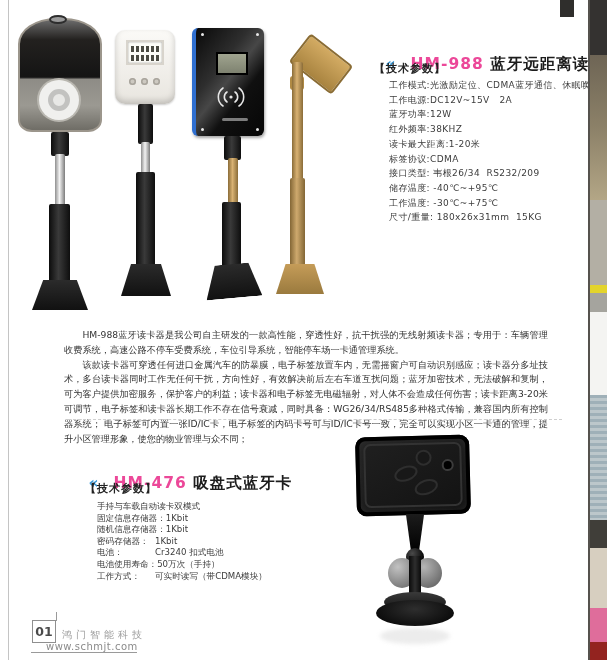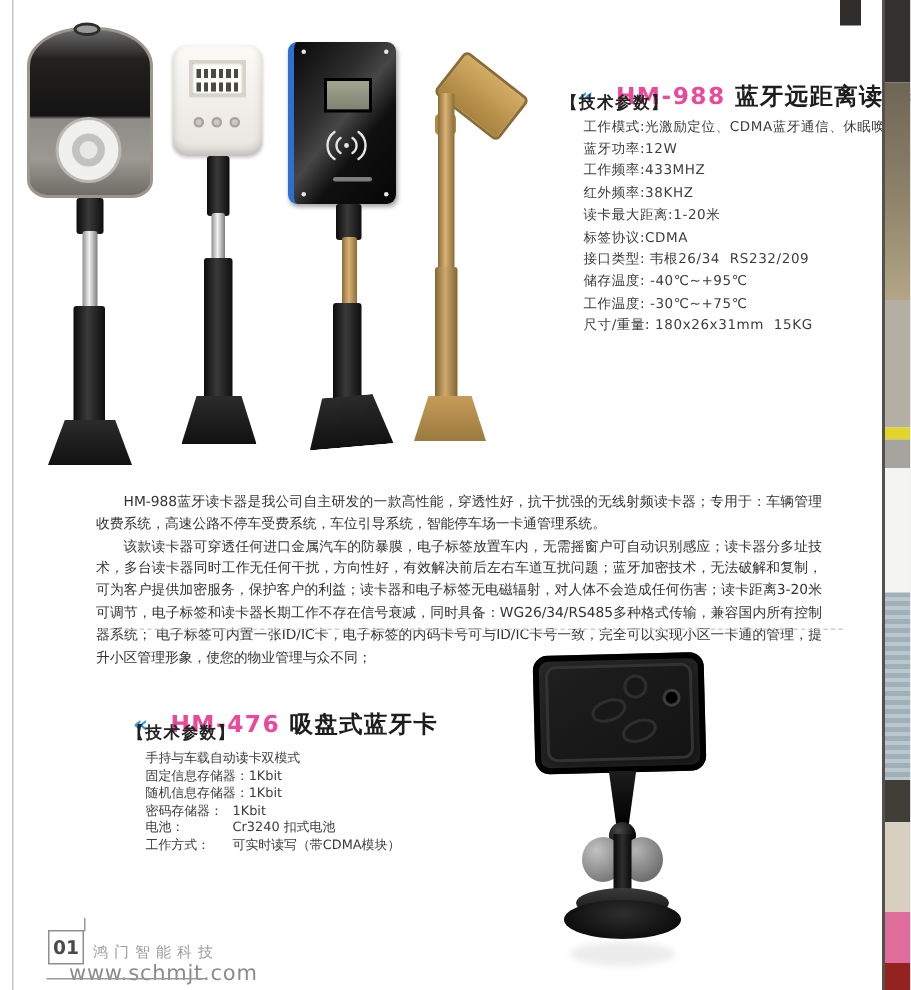--- a/index.html
+++ b/index.html
@@ -20,21 +20,21 @@
 
   
   .spec2-row { display:flex; font-size:8.6px; color:#3c3c3c; line-height:11.6px; white-space:pre; }
   .spec2-row .lab { min-width:58px; }
 
   
   .pg-box { position:absolute; left:32px; top:620px; width:24px; height:23px; border:1px solid #8f8f8f;
             font-size:12.5px; font-weight:bold; color:#4a4a4a; text-align:center; line-height:22px; background:#fff; }
   .pg-tick { position:absolute; left:56px; top:612px; width:1px; height:9px; background:#9a9a9a; }
   .company { position:absolute; left:62px; top:628px; font-size:10px; color:#9d9d9d; letter-spacing:4px; }
-  .website { position:absolute; left:46px; top:641px; font-size:14px; color:#8a8a8a; letter-spacing:0.5px; }
+  .website { position:absolute; left:46px; top:641px; font-size:10px; color:#8a8a8a; letter-spacing:0.5px; }
   .foot-rule { position:absolute; left:31px; top:652px; width:106px; height:1px; background:#9a9a9a; }
 
   
   .left-line { position:absolute; left:8px; top:0; width:1px; height:660px; background:#c4c4c4; }
   .corner-dark { position:absolute; left:560px; top:0; width:14px; height:17px; background:#2f2e2c; }
   .right-strip { position:absolute; left:588px; top:0; width:19px; height:660px; border-left:2px solid #55524e; }
   .seg { width:100%; }
 
   
   .photos { position:absolute; left:10px; top:8px; width:350px; height:312px; }
@@ -168,22 +168,22 @@
     </div>
   </div>
 
   <div class="title-row" style="left:360px;top:36px">
     <span class="chev">«</span><span class="model">HM-988</span> <span class="tname">蓝牙远距离读卡器</span>
   </div>
   <div class="section-h" style="left:374px;top:61px">【技术参数】</div>
 
   <div style="position:absolute;left:389px;top:78px">
     <div class="spec-line">工作模式:光激励定位、CDMA蓝牙通信、休眠唤醒</div>
+    <div class="spec-line">工作电源:DC12V~15V   2A</div>
     <div class="spec-line">蓝牙功率:12W</div>
-    <div class="spec-line">工作频率:433MHZ</div>
     <div class="spec-line">红外频率:38KHZ</div>
     <div class="spec-line">读卡最大距离:1-20米</div>
     <div class="spec-line">标签协议:CDMA</div>
     <div class="spec-line">接口类型: 韦根26/34  RS232/209</div>
     <div class="spec-line">储存温度: -40℃~+95℃</div>
     <div class="spec-line">工作温度: -30℃~+75℃</div>
     <div class="spec-line">尺寸/重量: 180x26x31mm  15KG</div>
   </div>
 
   <div class="desc">
@@ -197,20 +197,21 @@
     <span class="chev">«</span><span class="model">HM-476</span> <span class="tname">吸盘式蓝牙卡</span>
   </div>
   <div class="section-h" style="left:85px;top:481px">【技术参数】</div>
 
   <div style="position:absolute;left:97px;top:501px">
     <div class="spec2-row"><span class="lab" style="min-width:0">手持与车载自动读卡双模式</span></div>
     <div class="spec2-row"><span class="lab">固定信息存储器：</span><span>1Kbit</span></div>
     <div class="spec2-row"><span class="lab">随机信息存储器：</span><span>1Kbit</span></div>
     <div class="spec2-row"><span class="lab">密码存储器：</span><span>1Kbit</span></div>
     <div class="spec2-row"><span class="lab">电池：</span><span>Cr3240 扣式电池</span></div>
+    <div class="spec2-row"><span class="lab">电池使用寿命：</span><span>50万次（手持）</span></div>
     <div class="spec2-row"><span class="lab">工作方式：</span><span>可实时读写（带CDMA模块）</span></div>
   </div>
 
   <div class="p998">
     <div class="p998-body">
       <div class="p998-panel"></div>
       <div class="p998-btn-round"></div>
       <div class="p998-btn-oval" style="left:38px;top:30px"></div>
       <div class="p998-btn-oval" style="left:58px;top:44px"></div>
       <div class="p998-lens"></div>

